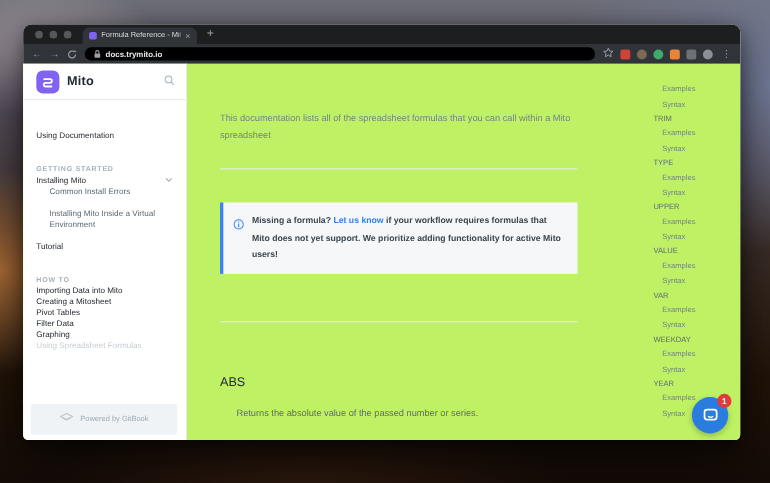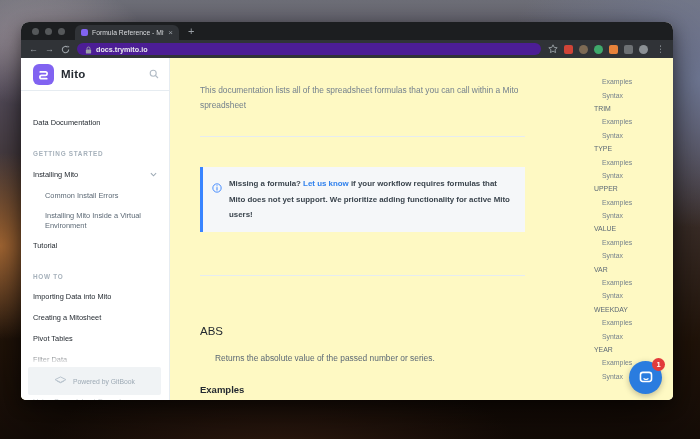--- a/index.html
+++ b/index.html
@@ -34,58 +34,58 @@
   .tab-favicon { width:7px; height:7px; border-radius:2px; background:var(--accent-purple,#8163f1); flex:none; }
   .tab-title { flex:1; font-size:6.8px; color:#d7d9dc; white-space:nowrap; overflow:hidden; }
   .tab-close { font-size:8px; color:#9aa0a6; line-height:1; }
   .newtab { align-self:center; margin-left:9px; color:#9aa0a6; font-size:11px; line-height:1; }
 
   
   .toolbar { height:18px; background:#303337; display:flex; align-items:center; padding:0 8px; gap:7px; }
   .navbtn { color:#9aa0a6; font-size:9px; line-height:1; }
   .navbtn svg { display:block; }
   .urlbar {
-    flex:1; height:12px; background:#4c1d95; border-radius:7px;
+    flex:1; height:12px; background:#000000; border-radius:7px;
     display:flex; align-items:center; gap:4px; padding:0 8px; overflow:hidden;
   }
   .url-host { font-size:7.2px; color:#e8eaed; font-weight:bold; white-space:nowrap; }
   .url-path { font-size:7.2px; color:#85898d; white-space:nowrap; overflow:hidden; }
   .ext-row { display:flex; align-items:center; gap:6px; }
   .ext { width:9px; height:9px; border-radius:2px; }
   .ext.round { border-radius:50%; }
   .menu-dots { color:#9aa0a6; font-size:9px; line-height:1; margin-left:2px; }
 
   
-  .page { display:flex; height:342px; background:#fef9c3; position:relative; }
+  .page { display:flex; height:342px; background:#bef264; position:relative; }
 
   
   .sidebar { width:149px; flex:none; border-right:1px solid #e6ecf1; position:relative; background:#fff; }
   .side-header { height:33px; display:flex; align-items:center; gap:7px; padding:0 10px 0 12px; border-bottom:1px solid #e6ecf1; }
   .logo { width:21px; height:21px; border-radius:6px; background:var(--accent-purple,#8163f1); display:flex; align-items:center; justify-content:center; flex:none; }
   .brand { flex:1; font-size:11.5px; font-weight:bold; color:#242a31; letter-spacing:.2px; }
   .side-body { padding-top:13px; }
   .srow { padding:0 12px; font-size:7.4px; line-height:1.35; color:#242a31; white-space:nowrap; }
   .srow.wrap { white-space:normal; }
   .srow.section { font-size:6.4px; font-weight:bold; color:#a6b1bb; letter-spacing:.7px; }
   .srow.sub { padding-left:24px; color:#5c6975; }
   .srow.flex { display:flex; align-items:center; justify-content:space-between; }
   .srow.muted { color:#9aa4ad; opacity:.55; }
-  .mt14 { margin-top:14px; } .mt22 { margin-top:22px; } .mt11 { margin-top:11px; } .mt10 { margin-top:10px; }
+  .mt14 { margin-top:14px; } .mt22 { margin-top:22px; } .mt11 { } .mt10 { margin-top:10px; }
   .side-fade { position:absolute; left:0; right:1px; bottom:33px; height:16px;
     background:linear-gradient(180deg, rgba(255,255,255,0), #fff 85%); pointer-events:none; }
   .gitbook {
     position:absolute; left:7px; right:8px; bottom:5px; height:28px; background:#f0f3f5; border-radius:2px;
     display:flex; align-items:center; justify-content:center; gap:6px; font-size:6.8px; color:#9daab5;
   }
 
   
   .main { width:376px; flex:none; padding:18px 0 0 30px; }
   .main-inner { width:325px; }
   .h1 { font-size:16.5px; font-weight:bold; color:#242a31; letter-spacing:-.2px; }
-  .subtitle { margin-top:7px; font-size:8.4px; line-height:1.75; color:#74818d; }
+  .subtitle { margin-top:24px; font-size:8.4px; line-height:1.75; color:#74818d; }
   .divider { border:0; border-top:1px solid #e6ecf1; margin-top:24px; }
   .callout {
     margin-top:30px; background:#f5f7f9; border-left:3px solid var(--callout-border,#3884ff);
     padding:9px 12px 9px 9px; display:flex; gap:7px;
   }
   .callout-text { font-size:7.9px; line-height:1.95; color:#3b454e;font-weight:bold; }
   .callout a { color:var(--link-blue,#2f80ed); text-decoration:none; }
   .divider2 { border:0; border-top:1px solid #e6ecf1; margin-top:43px; }
   .h2 { margin-top:49px; font-size:11.5px; font-weight:normal; color:#242a31; }
   .body-p { margin-top:16px; font-size:8.4px; color:#5c6975;margin-left:15px; }
@@ -172,21 +172,21 @@
         </span>
         <span class="brand">Mito</span>
         <span>
           <svg width="10" height="10" viewBox="0 0 10 10">
               <circle cx="4.2" cy="4.2" r="3" fill="none" stroke="#b2bcc6" stroke-width="1.1"></circle>
               <line x1="6.5" y1="6.5" x2="9" y2="9" stroke="#b2bcc6" stroke-width="1.1"></line>
             </svg>
         </span>
       </div>
       <div class="side-body">
-        <div class="srow mt14">Data Documentation</div>
+        <div class="srow mt14">Using Documentation</div>
         <div class="srow section mt22">GETTING STARTED</div>
         <div class="srow flex mt11">
           <span>Installing Mito</span>
           <span>
             <svg width="7" height="5" viewBox="0 0 8 5">
                 <path d="M1 1 L4 4 L7 1" fill="none" stroke="#9daab5" stroke-width="1.2"></path>
               </svg>
           </span>
         </div>
         <div class="srow sub mt11">Common Install Errors</div>

